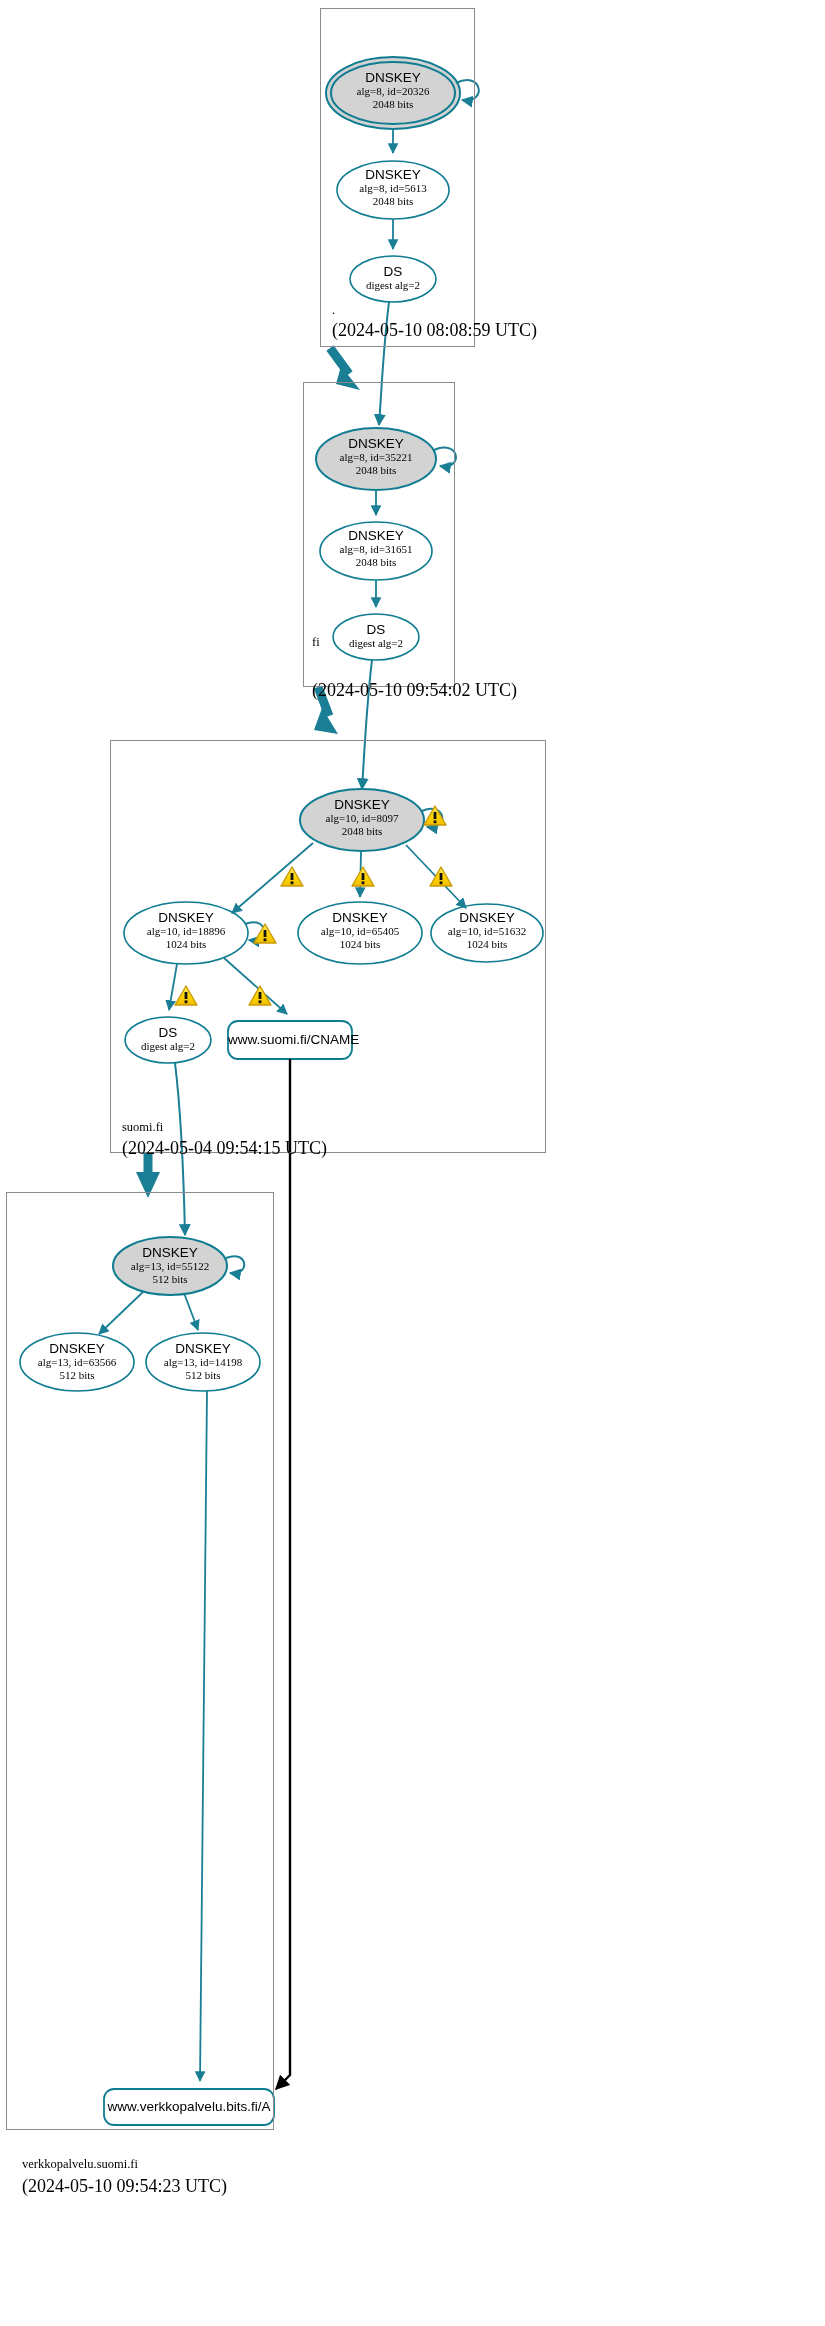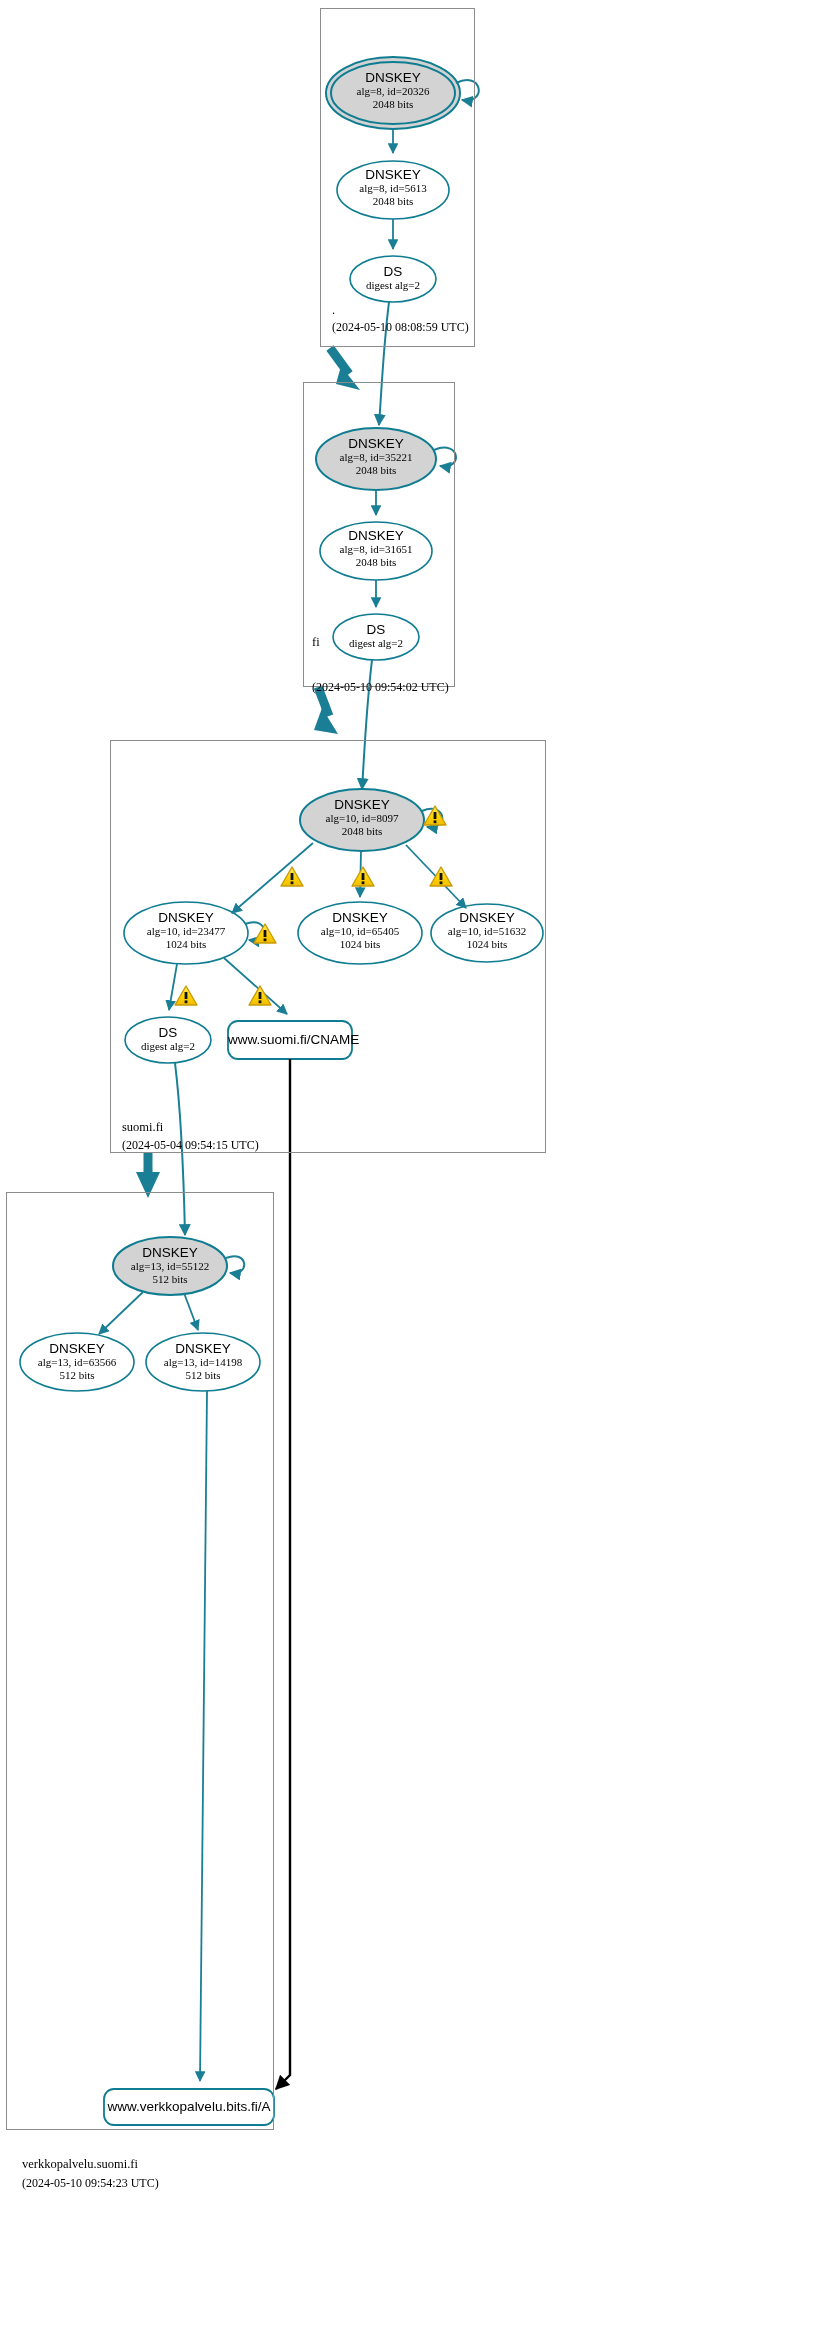--- a/index.html
+++ b/index.html
@@ -33,21 +33,21 @@
   .zone-label {
     position: absolute;
     font-family: "Liberation Serif", serif;
     color: #000000;
     white-space: nowrap;
   }
   .zone-name {
     font-size: 12.5px;
   }
   .zone-time {
-    font-size: 12px;
+    font-size: 18px;
   }
   .node-text {
     position: absolute;
     text-align: center;
     white-space: nowrap;
     color: #000000;
     pointer-events: none;
   }
   .node-title {
     font-family: "Liberation Sans", sans-serif;
@@ -247,21 +247,21 @@
   </div>
 
   <div class="node-text" style="left:292px; top:797px; width:140px;">
     <div class="node-title">DNSKEY</div>
     <div class="node-sub">alg=10, id=8097</div>
     <div class="node-sub">2048 bits</div>
   </div>
 
   <div class="node-text" style="left:116px; top:910px; width:140px;">
     <div class="node-title">DNSKEY</div>
-    <div class="node-sub">alg=10, id=23477</div>
+    <div class="node-sub">alg=10, id=18896</div>
     <div class="node-sub">1024 bits</div>
   </div>
 
   <div class="node-text" style="left:290px; top:910px; width:140px;">
     <div class="node-title">DNSKEY</div>
     <div class="node-sub">alg=10, id=65405</div>
     <div class="node-sub">1024 bits</div>
   </div>
 
   <div class="node-text" style="left:417px; top:910px; width:140px;">

